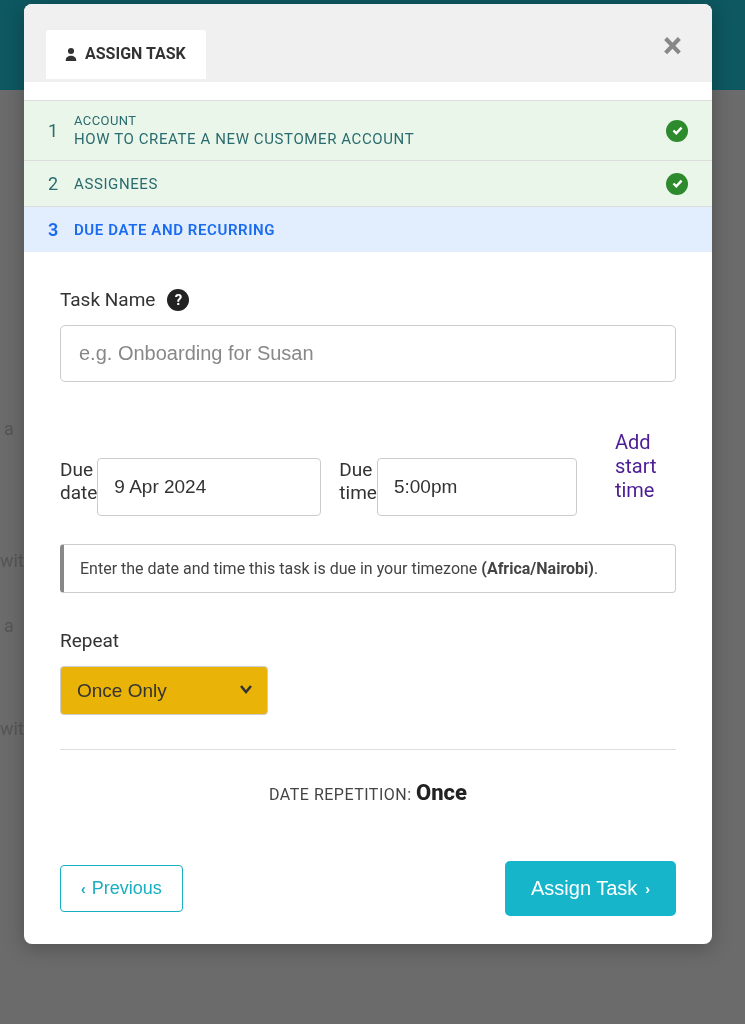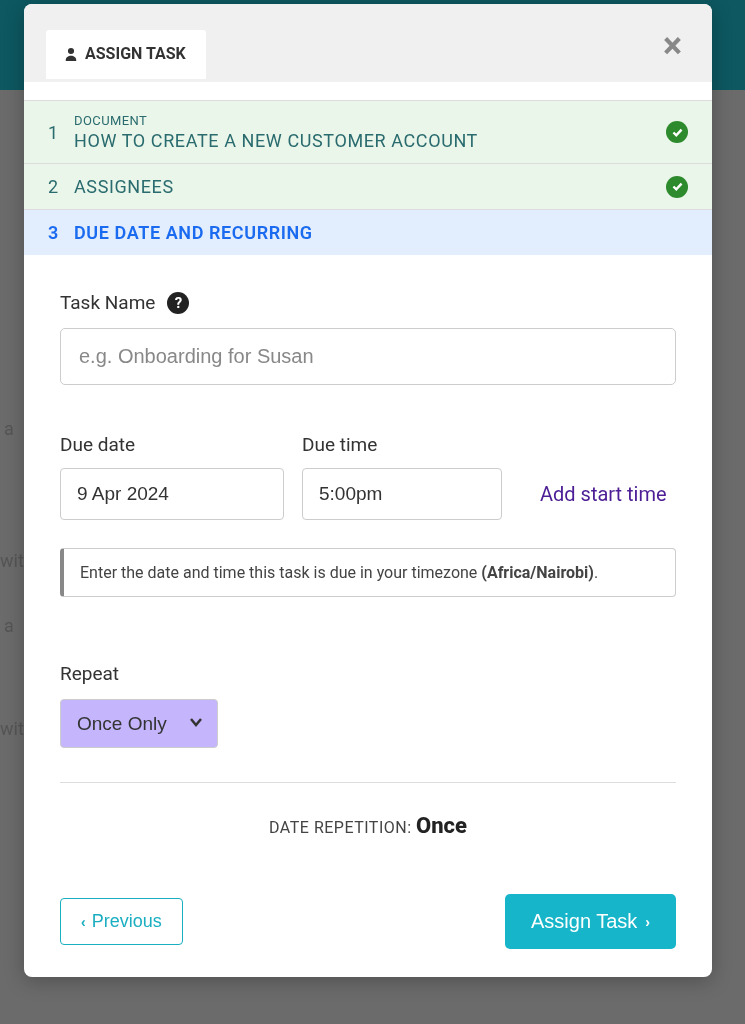--- a/index.html
+++ b/index.html
@@ -87,21 +87,21 @@
     color: #5a8688;
   }
   .step-text { display:flex; flex-direction: column; }
   .step-sub {
     font-size: 13px;
     letter-spacing: 0.4px;
     color: #3c7c7e;
     margin-bottom: 2px;
   }
   .step-title {
-    font-size: 18px;
+    font-size: 15px;
     letter-spacing: 0.6px;
     color: #2d7376;
     text-align: right;
   }
   .step-row .check-icon {
     position: absolute;
     right: 24px;
     top: 50%;
     transform: translateY(-50%);
   }
@@ -132,49 +132,49 @@
     border: 1px solid #ccc;
     border-radius: 5px;
     padding: 16px 18px;
     font-size: 20px;
     color: #3b82f6;
   }
   .text-input::placeholder { color:#888; }
   .row-due {
     display:flex; gap:18px; align-items: flex-end; margin-top: 48px;
   }
-  .col { display:flex; flex-direction:column;}
+  .col { display:flex; flex-direction:row;}
   .small-input {
     border:1px solid #ccc; border-radius:4px;
     padding: 14px 16px; font-size:19px; color:#333;
   }
   .due-date-input { width: 224px;}
   .due-time-input { width: 200px;}
   .link-accent {
     color:#4c1d95; font-size:20px; cursor:pointer;
     margin-left: 20px; padding-bottom: 14px;
   }
   .hint-box {
     margin-top: 28px;
     border:1px solid #ccc;
     border-left: 4px solid #888;
     border-radius:4px;
     padding: 14px 16px;
     font-size: 16px;
     color:#444;
   }
   .hint-box b { font-weight:700;}
-  .repeat-block { margin-top: 65px;}
+  .repeat-block { margin-top: 36px;}
   .select-wrap {
     position:relative; display:inline-block;
   }
   .select-input {
     border:1px solid #ccc; border-radius:4px;
     padding: 13px 48px 13px 16px; font-size:19px; color:#333;
-    appearance:none; background:#c4b5fd; width:158px; cursor:pointer;
+    appearance:none; background:#eab308; width:208px; cursor:pointer;
   }
   .chevron {
     position:absolute; right:14px; top:50%; transform:translateY(-50%);
     pointer-events:none;
   }
   .chevron svg{ width:16px; height:16px; stroke:#333; stroke-width:2.5; fill:none;}
   hr.sep { border:none; border-top:1px solid #ddd; margin-top:34px;}
   .repetition-text {
     text-align:center; margin-top:30px; font-size:16px; color:#444; letter-spacing:0.5px;
   }
@@ -215,21 +215,21 @@
       <span>ASSIGN TASK</span>
     </div>
     <span class="close-icon">×</span>
   </div>
 
   <div class="white-strip"></div>
 
   <div class="step-row completed">
     <div class="step-num">1</div>
     <div class="step-text">
-      <div class="step-sub">DOCUMENT</div>
+      <div class="step-sub">ACCOUNT</div>
       <div class="step-title">HOW TO CREATE A NEW CUSTOMER ACCOUNT</div>
     </div>
     <div class="check-icon">
       <div class="check-circle">
           <svg viewBox="0 0 16 16">
             <polyline points="3,8 6.5,11.5 13,4.5"></polyline>
           </svg>
         </div>
     </div>
   </div>

